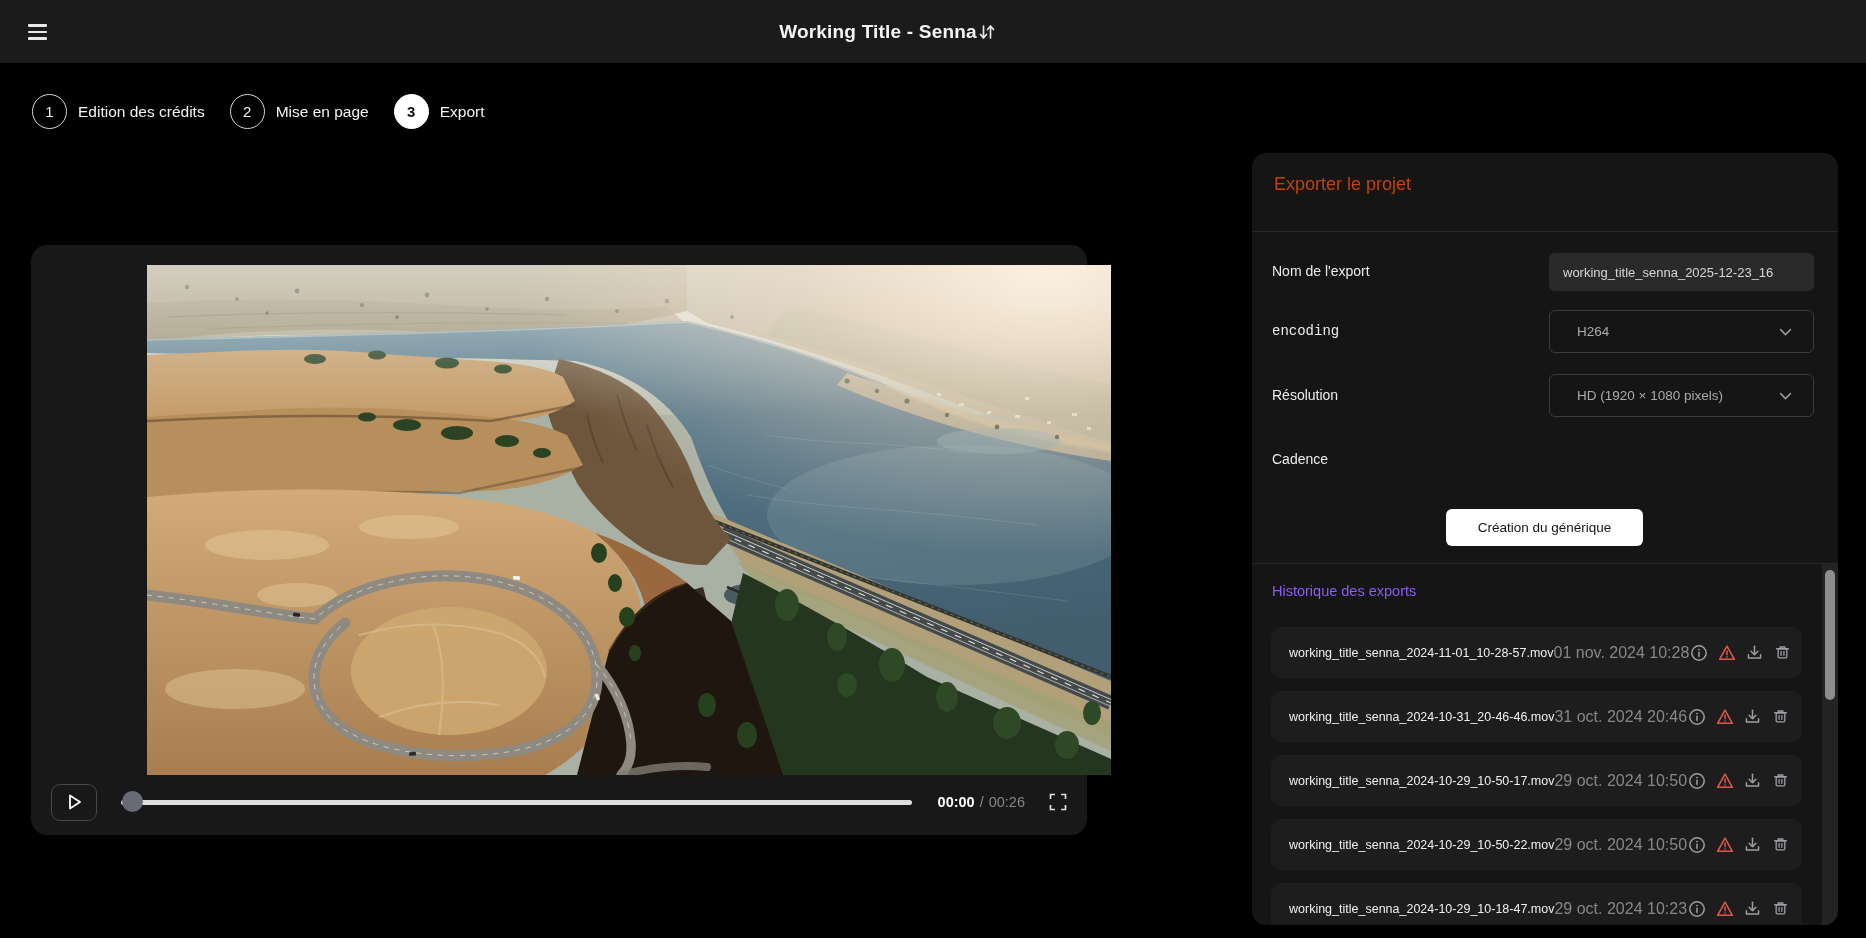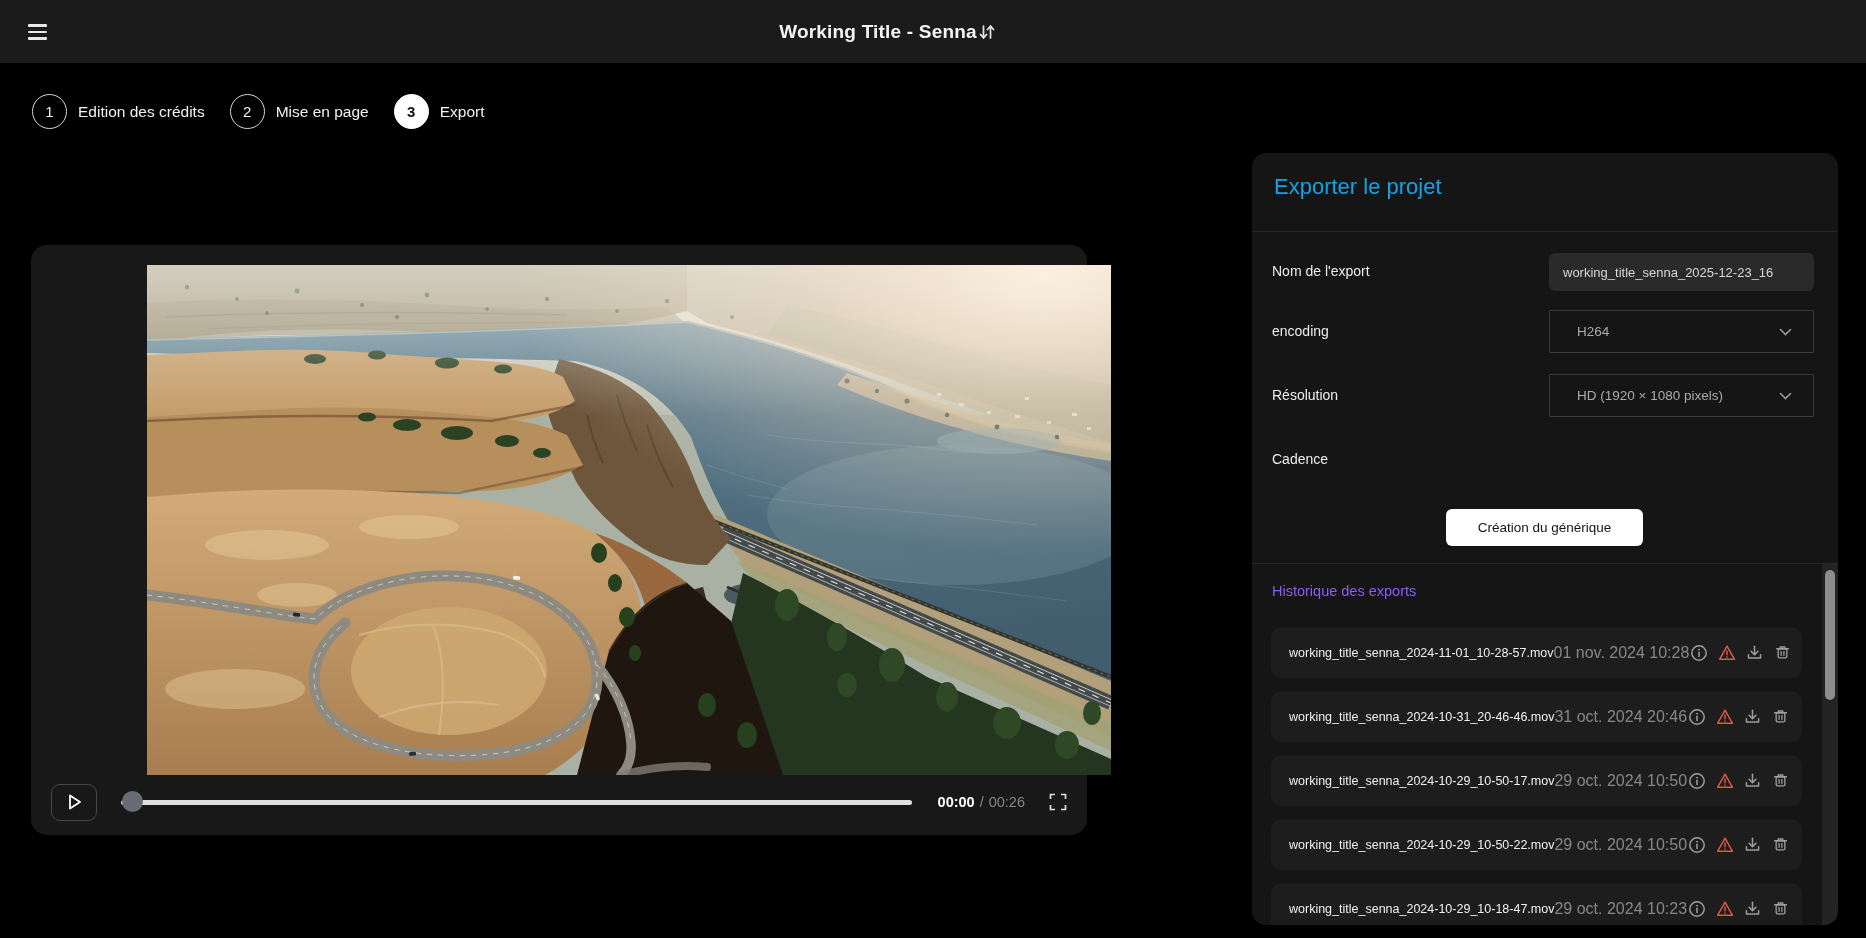--- a/index.html
+++ b/index.html
@@ -46,35 +46,35 @@
   .time { display:flex; gap:5px; align-items:baseline; font-size:14.5px; white-space:nowrap;
           flex:0 0 auto; margin-right:22px; }
   .time .cur { color:#fff; font-weight:700; }
   .time .sep, .time .dur { color:#84868b; }
   .fs-btn { width:22px; height:22px; background:none; border:none; cursor:pointer;
             display:flex; align-items:center; justify-content:center; flex:0 0 auto; }
 
   
   .panel { position:absolute; left:1252px; top:153px; width:586px; height:772px;
            background:#151515; border-radius:14px; overflow:hidden; }
-  .panel-title { position:absolute; left:22px; top:21px; color:#0ea5e9;
-                 font-size:22px; font-weight:500; }
+  .panel-title { position:absolute; left:22px; top:21px; color:#c2410c;
+                 font-size:18px; font-weight:500; }
   .hdivider { position:absolute; left:0; right:0; height:1px; background:#282828; }
   .div1 { top:78px; } .div2 { top:410px; }
 
   .field-label { position:absolute; left:20px; color:#ececec; font-size:14px; }
-  .lbl-name { top:110px; } .lbl-enc { top:170px; } .lbl-res { top:234px; } .lbl-cad { top:298px; }
+  .lbl-name { top:110px; } .lbl-enc { top:170px;font-family:Liberation Mono, monospace; } .lbl-res { top:234px; } .lbl-cad { top:298px; }
 
   .name-input { position:absolute; left:297px; top:100px; width:265px; height:38px;
                 background:#2a2a2a; border:none; border-radius:6px; color:#d7d7d7;
                 font-size:13px; padding:0 14px; font-family:"Liberation Sans",sans-serif;
                 white-space:nowrap; overflow:hidden; }
 
   .select { position:absolute; left:297px; width:265px; height:43px;
-            border:1px solid #3b3b3b; border-radius:1px; background:transparent;
+            border:1px solid #3b3b3b; border-radius:6px; background:transparent;
             display:flex; align-items:center; cursor:pointer; }
   .sel-enc { top:157px; } .sel-res { top:221px; } .sel-cad { top:285px; }
   .select .sel-value { color:#ababab; font-size:13.5px; padding-left:27px; }
   .select .chev { position:absolute; right:21px; top:50%; transform:translateY(-50%); }
 
   .create-btn { position:absolute; left:194px; top:356px; width:197px; height:37px;
                 background:#fff; color:#151515; border:none; border-radius:6px;
                 font-size:13.5px; font-weight:500; cursor:pointer;
                 font-family:"Liberation Sans",sans-serif; }
 

